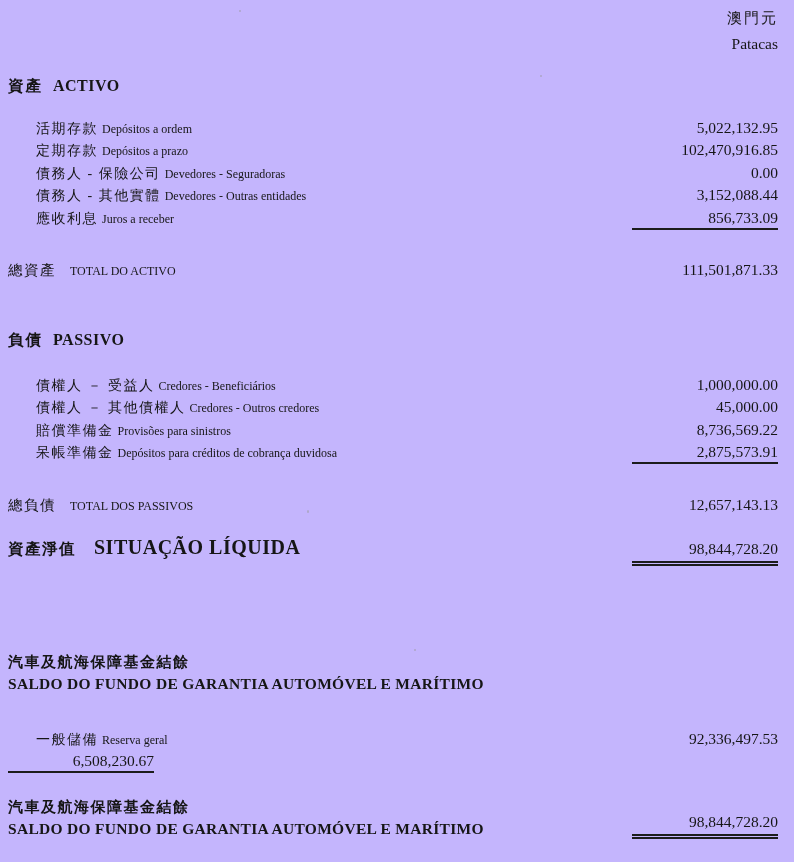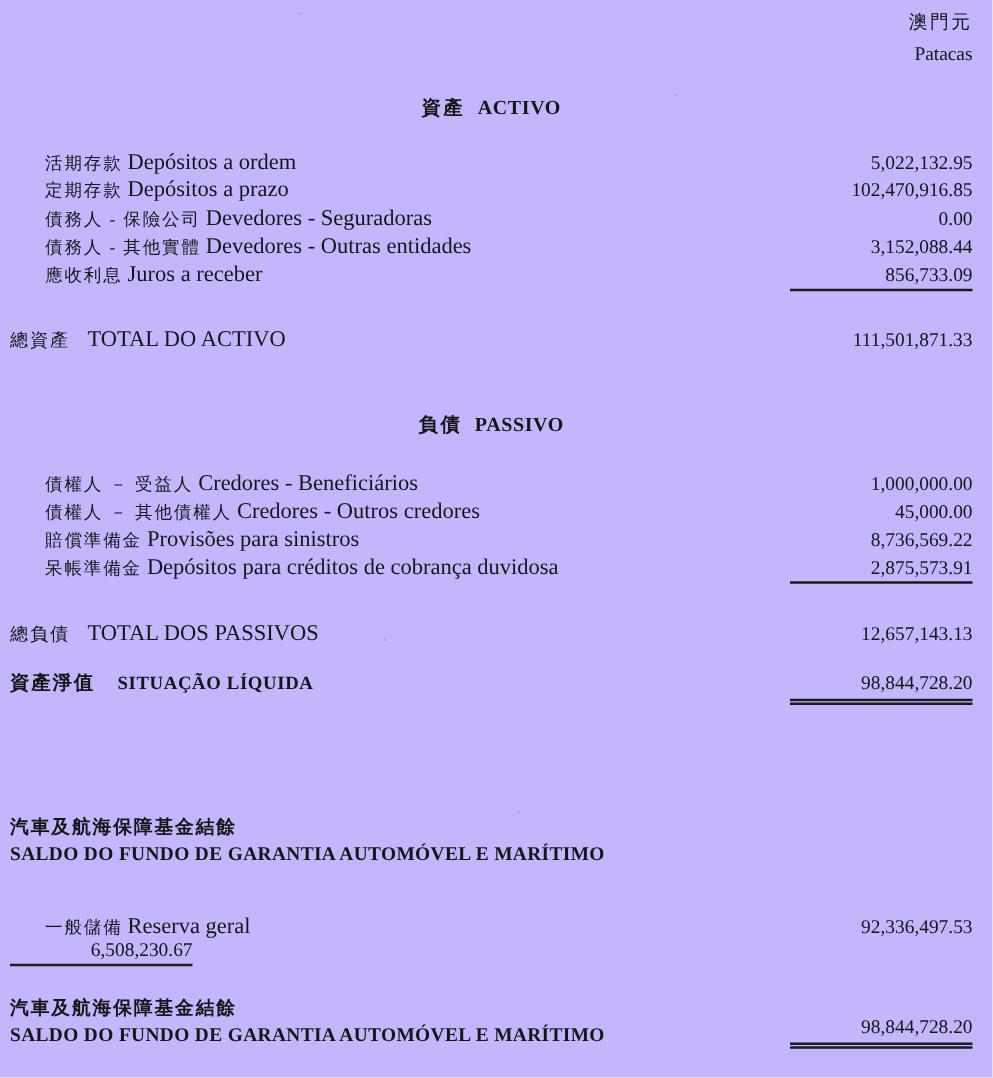--- a/index.html
+++ b/index.html
@@ -13,47 +13,47 @@
     overflow: hidden;
   }
   .abs { position: absolute; left: 8px; right: 16px; }
 
   
   .currency { text-align: right; line-height: 25px; }
   .currency .zh { font-size: 15px; letter-spacing: 2px; }
   .currency .pt { font-size: 15.5px; }
 
   
-  .section-header { font-weight: bold; font-size: 16px; text-align: center; }
+  .section-header { font-weight: bold; font-size: 16px; }
   .section-header .zh { font-size: 15.5px; letter-spacing: 2px; margin-right: 10px; }
   .section-header .pt { letter-spacing: 0.5px; }
 
   
   .row { display: flex; justify-content: space-between; align-items: baseline; }
   .items .row { height: 22.4px; }
   .item .label { margin-left: 28px; white-space: nowrap; }
   .zh-label { font-size: 14px; letter-spacing: 1.5px; margin-top: 16px; }
-  .pt-label { font-size: 18px; margin-left: 4px; }
+  .pt-label { font-size: 12px; margin-left: 4px; }
   .amount {
     font-size: 15.5px;
     width: 146px;
     text-align: right;
     white-space: nowrap;
     flex: 0 0 auto;
   }
   .u1 { border-bottom: 2px solid #1c1c1c; padding-bottom: 1px; }
   .u2 { border-bottom: 5px double #1c1c1c; padding-bottom: 3px; }
 
   
   .total-row .zh-label { font-size: 14.5px; margin-right: 14px; }
   .total-row .pt-label { margin-left: 0; }
 
   .net-row .label { font-weight: bold; }
   .net-row .zh-label { font-size: 15.5px; margin-right: 14px; }
-  .net-row .pt-label { font-size: 15px; letter-spacing: 0.5px; }
+  .net-row .pt-label { font-size: 20px; letter-spacing: 0.5px; }
 
   
   .fund-title { font-weight: bold; line-height: 22px; }
   .fund-title .zh { display: block; font-size: 15px; letter-spacing: 1.5px; }
   .fund-title .pt { display: block; font-size: 15.5px; letter-spacing: 0.3px; }
   .fund-total { display: flex; justify-content: space-between; align-items: flex-end; }
   .fund-total .amount { margin-bottom: 1px; }
 
   
   .speck { position: absolute; background: #9a9a9a; border-radius: 50%; opacity: .55; }

